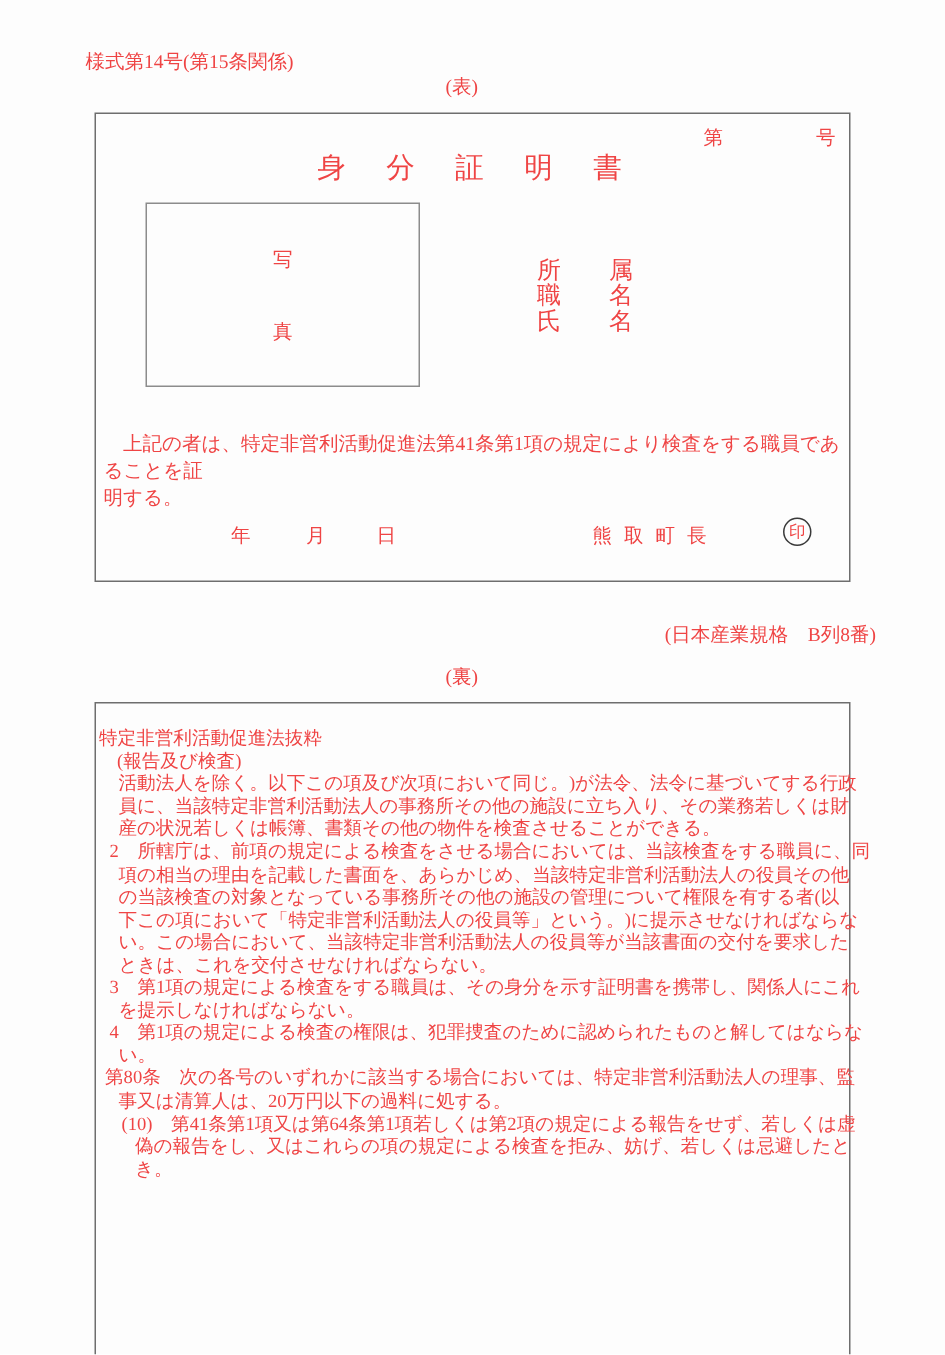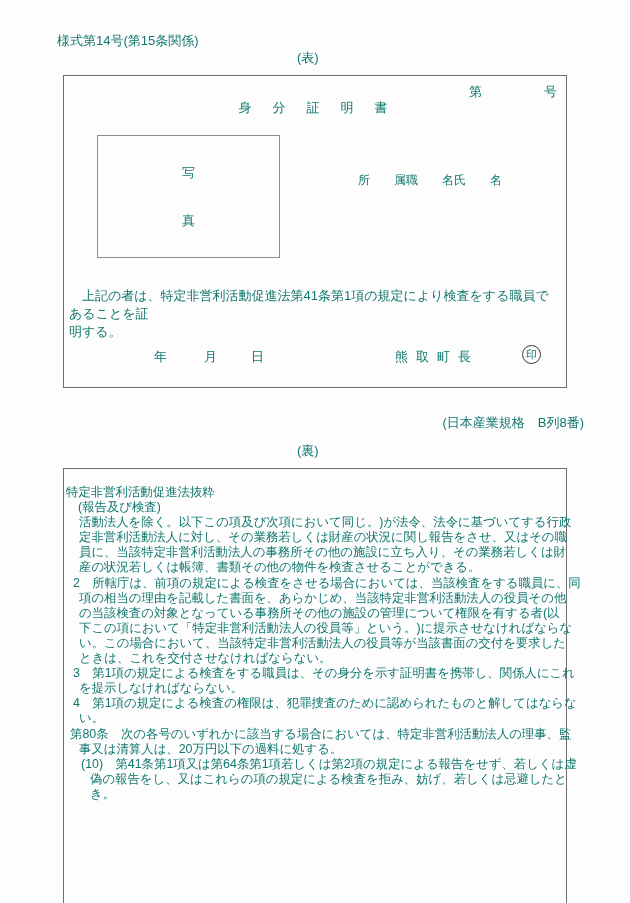--- a/index.html
+++ b/index.html
@@ -1,48 +1,48 @@
 <!DOCTYPE html>
 <html><head>
 <meta charset="utf-8">
 <style>
   html,body{margin:0;padding:0;background:#ffffff;}
   .page{
     position:relative;width:630px;height:903px;background:#fdfdfd;
-    font-family:Liberation Sans, sans-serif;color:#0f766e;
+    font-family:Liberation Serif, serif;color:#ef4444;
     overflow:hidden;
   }
   .form-label{position:absolute;left:57px;top:32px;font-size:13px;}
   .side-marker{position:absolute;font-size:13px;}
   .front-marker{left:297px;top:49px;}
   .back-marker{left:297px;top:442px;}
   .jis-note{position:absolute;right:46px;top:414px;font-size:13px;}
 
   
   .front-card{
     position:absolute;left:63px;top:75px;width:504px;height:313px;
     border:1px solid #6e6e6e;box-sizing:border-box;background:#fdfdfd;
   }
   .serial{
     position:absolute;left:405px;top:7px;width:88px;
     display:flex;justify-content:space-between;font-size:13px;
   }
   .card-title{
     position:absolute;left:0;top:23px;width:100%;text-align:center;
-    font-size:13px;letter-spacing:4px;
+    font-size:19px;letter-spacing:4px;
   }
   .photo-box{
     position:absolute;left:33px;top:59px;width:183px;height:123px;
     border:1px solid #8c8c8c;box-sizing:border-box;
     display:flex;flex-direction:column;align-items:center;justify-content:center;
     gap:30px;font-size:13px;
   }
   .fields{
     position:absolute;left:294px;top:96px;
-    display:flex;flex-direction:row;font-size:12px;line-height:17px;
+    display:flex;flex-direction:column;font-size:16px;line-height:17px;
   }
   .cert{position:absolute;left:5px;top:211px;right:5px;font-size:13px;line-height:18px;}
   .cert-l1{text-indent:13px;}
   .date-row{position:absolute;left:0;top:272px;width:100%;height:22px;font-size:13px;}
   .date-row span{position:absolute;top:0;}
   .dy{left:90px;} .dm{left:140px;} .dd{left:187px;}
   .issuer{left:331px;letter-spacing:8px;}
   .seal{
     left:458px;top:-3px !important;width:19px;height:19px;border:1px solid #3a3a3a;
     border-radius:50%;display:flex;align-items:center;justify-content:center;
@@ -104,21 +104,20 @@
     </div>
   </div>
 
   <div class="jis-note">(日本産業規格　B列8番)</div>
   <div class="side-marker back-marker">(裏)</div>
 
   <div class="back-card">
     <div class="ll ia">特定非営利活動促進法抜粋</div>
     <div class="ll ib">(報告及び検査)</div>
     <div class="ll ie">活動法人を除く。以下この項及び次項において同じ。)が法令、法令に基づいてする行政</div>
-    <div class="ll ie">定非営利活動法人に対し、その業務若しくは財産の状況に関し報告をさせ、又はその職</div>
     <div class="ll ie">員に、当該特定非営利活動法人の事務所その他の施設に立ち入り、その業務若しくは財</div>
     <div class="ll ie">産の状況若しくは帳簿、書類その他の物件を検査させることができる。</div>
     <div class="ll id">2　所轄庁は、前項の規定による検査をさせる場合においては、当該検査をする職員に、同</div>
     <div class="ll ie">項の相当の理由を記載した書面を、あらかじめ、当該特定非営利活動法人の役員その他</div>
     <div class="ll ie">の当該検査の対象となっている事務所その他の施設の管理について権限を有する者(以</div>
     <div class="ll ie">下この項において「特定非営利活動法人の役員等」という。)に提示させなければならな</div>
     <div class="ll ie">い。この場合において、当該特定非営利活動法人の役員等が当該書面の交付を要求した</div>
     <div class="ll ie">ときは、これを交付させなければならない。</div>
     <div class="ll id">3　第1項の規定による検査をする職員は、その身分を示す証明書を携帯し、関係人にこれ</div>
     <div class="ll ie">を提示しなければならない。</div>

